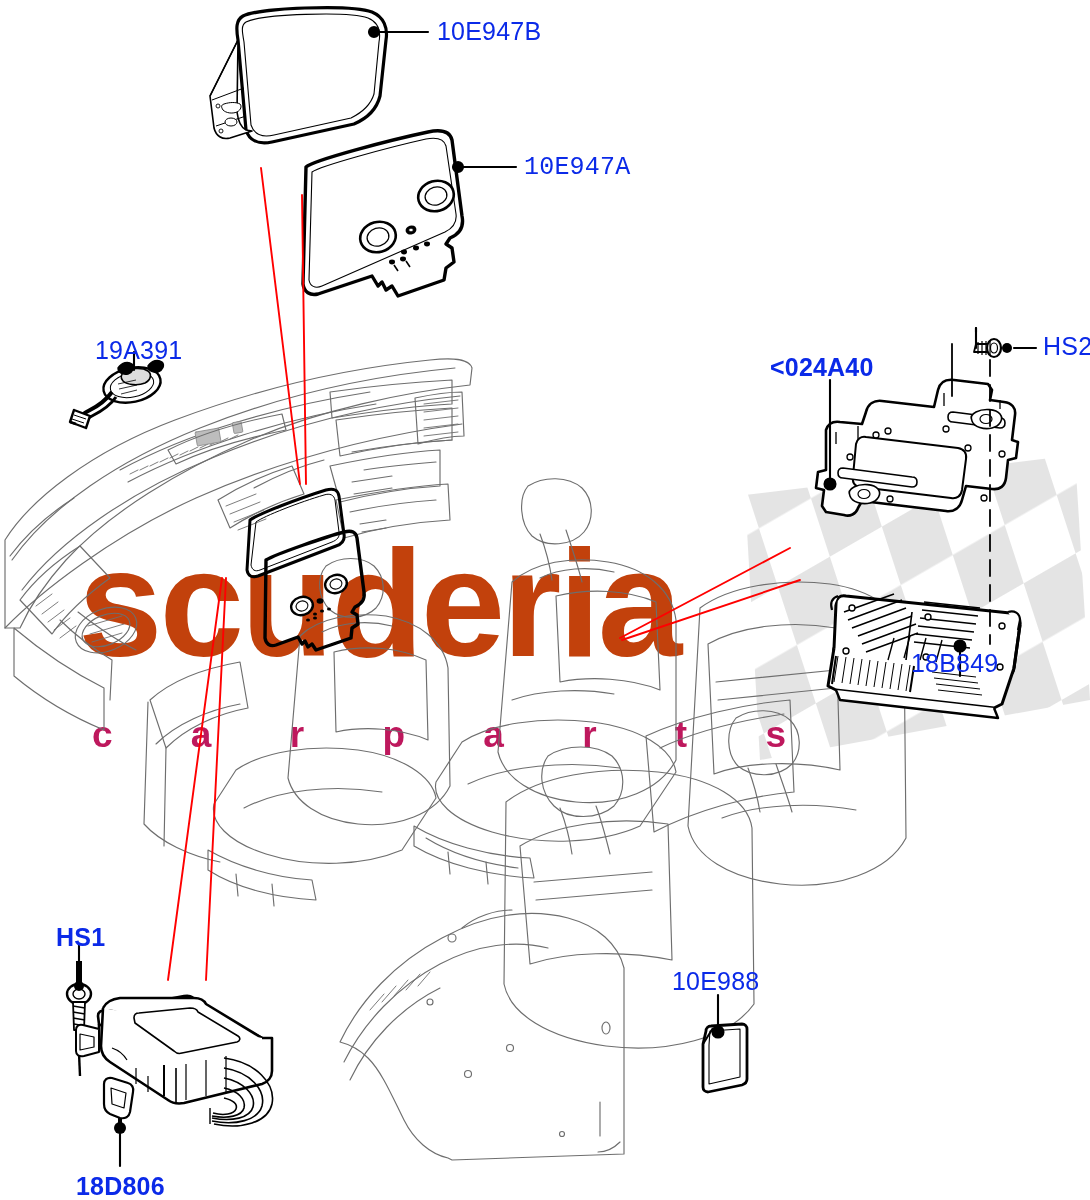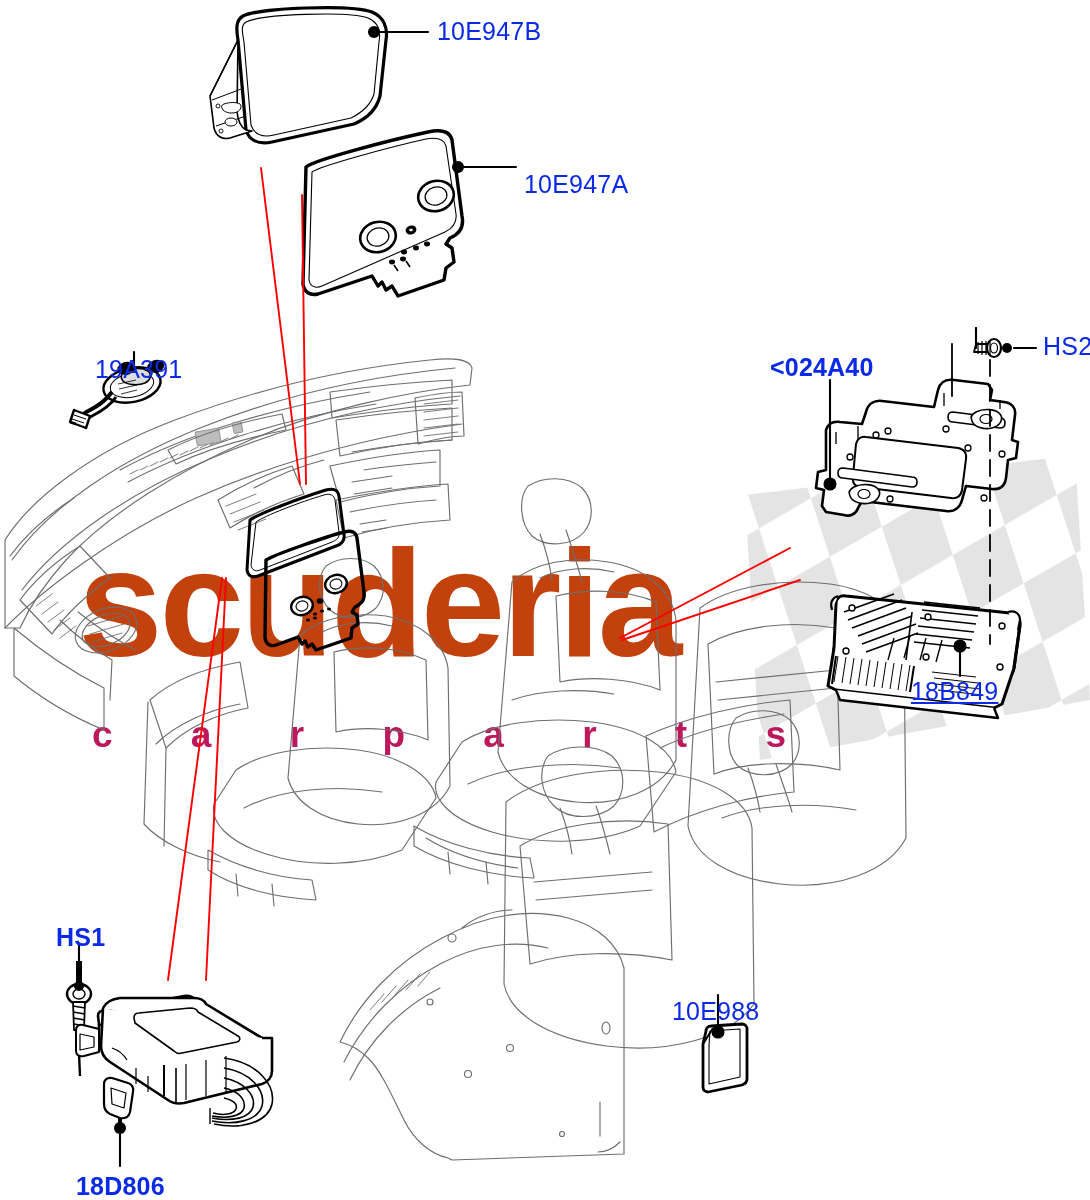--- a/index.html
+++ b/index.html
@@ -566,22 +566,22 @@
       <line x1="79" y1="944" x2="79" y2="962"></line>
 
       <line x1="718" y1="995" x2="718" y2="1030"></line>
       <circle cx="718" cy="1032" r="5.5"></circle>
 
       <line x1="120" y1="1134" x2="120" y2="1166"></line>
     </g>
   </svg>
 
   <div class="label" style="left:437px;  top:19px;">10E947B</div>
-  <div class="label" style="left:524px;  top:172px;">10E947A</div>
-  <div class="label" style="left:95px;   top:357px;">19A391</div>
+  <div class="label" style="left:524px;  top:155px;font-family:Liberation Mono, monospace;">10E947A</div>
+  <div class="label" style="left:95px;   top:338px;">19A391</div>
   <div class="label" style="left:770px;  top:355px;font-weight:bold;">&lt;024A40</div>
   <div class="label" style="left:1043px; top:334px;">HS2</div>
-  <div class="label" style="left:911px;  top:679px;text-decoration:underline;">18B849</div>
+  <div class="label" style="left:911px;  top:651px;">18B849</div>
   <div class="label" style="left:56px;   top:925px;font-weight:bold;">HS1</div>
-  <div class="label" style="left:672px;  top:999px;">10E988</div>
+  <div class="label" style="left:672px;  top:969px;">10E988</div>
   <div class="label" style="left:76px;   top:1174px;font-weight:bold;">18D806</div>
 
 </div>
 
 </body></html>

